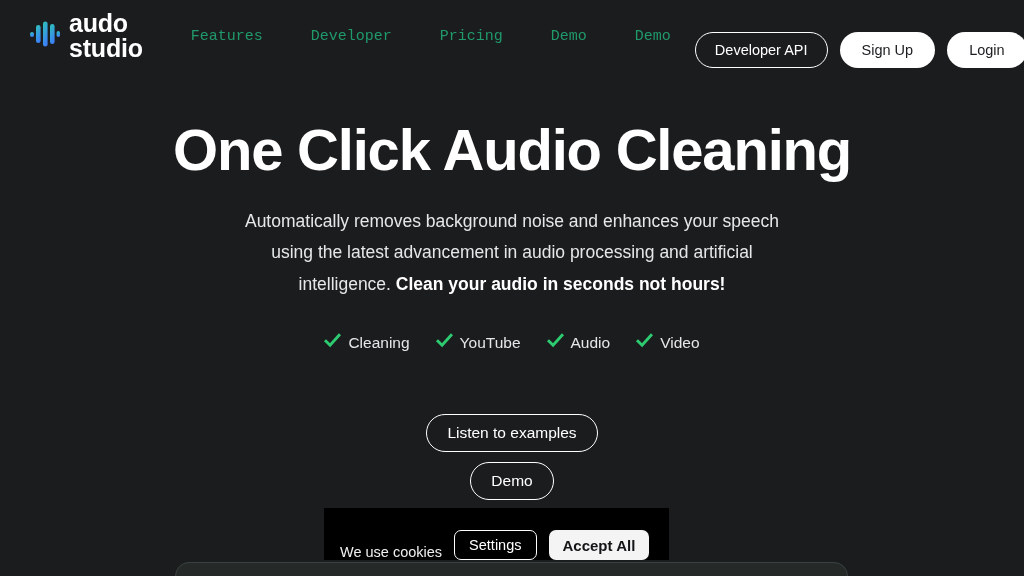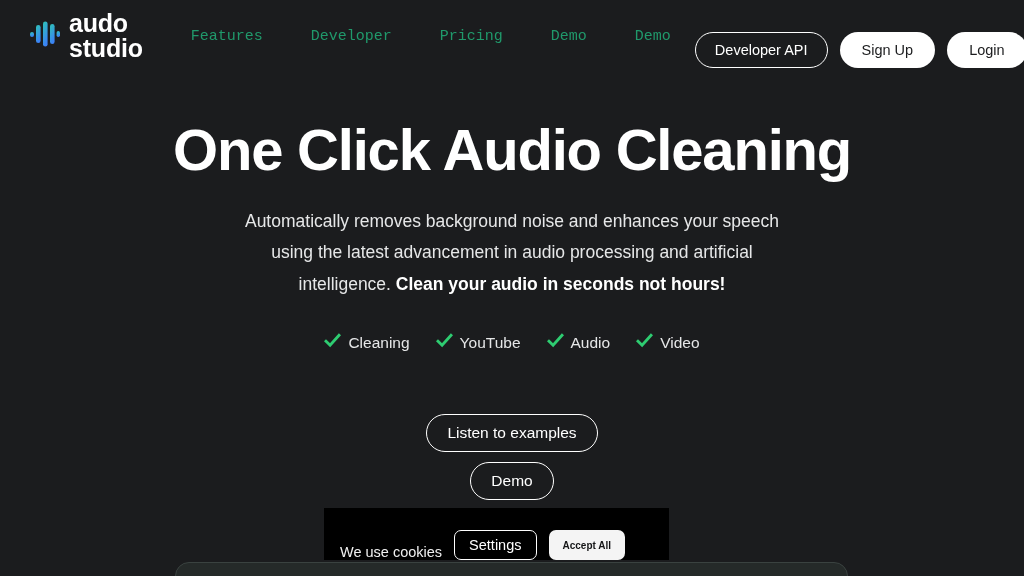--- a/index.html
+++ b/index.html
@@ -95,21 +95,21 @@
   .cookie-text { color:#f0f0f0; font-size:14.5px; white-space:nowrap; }
   .cookie-settings {
     height:30px; padding:0 14px; border-radius:7px;
     background:transparent; border:1.4px solid #ffffff; color:#ffffff;
     font-size:14.5px; cursor:pointer; display:inline-flex;
     align-items:center; justify-content:center;
   }
   .cookie-accept {
     height:30px; padding:0 14px; border-radius:7px;
     background:#f4f4f4; border:none; color:#141516;
-    font-size:10px; font-weight:700; cursor:pointer;
+    font-size:15px; font-weight:700; cursor:pointer;
     display:inline-flex; align-items:center; justify-content:center;
   }
 </style>
 </head>
 <body>
 
 <div class="page">
 
   <div class="navbar">
 

